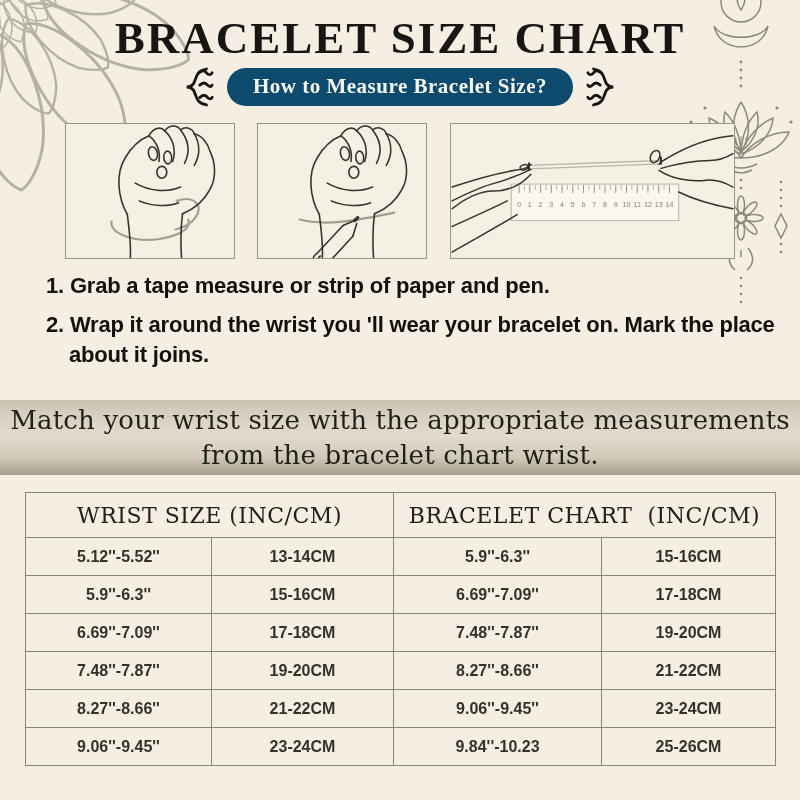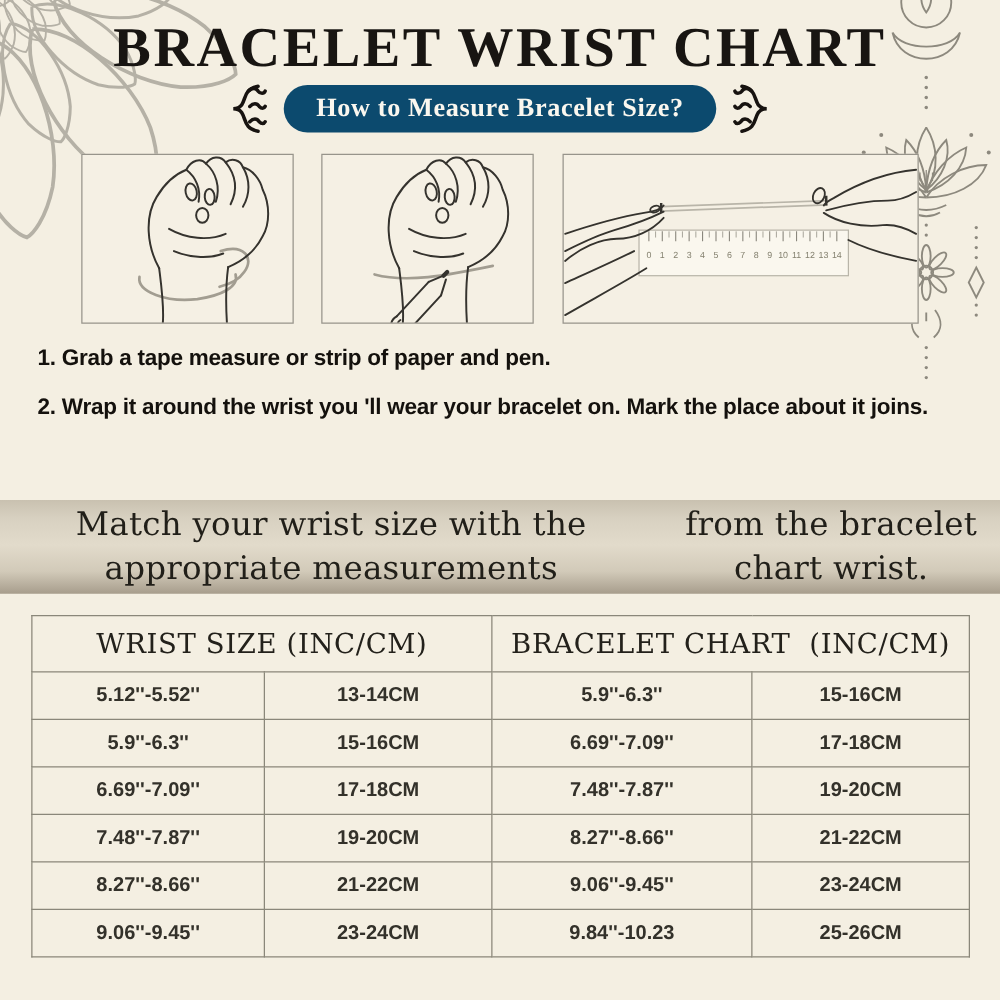--- a/index.html
+++ b/index.html
@@ -30,29 +30,29 @@
   .illus-box{
     position:absolute;top:123px;height:136px;border:1px solid #97948b;
     box-sizing:border-box;background:#f5f0e4;
   }
   .box1{left:65px;width:170px;}
   .box2{left:257px;width:170px;}
   .box3{left:450px;width:285px;}
 
   .steps{position:absolute;top:271px;left:30px;width:752px;}
   .step{
-    margin:0 0 9px 0;font-size:18px;font-weight:700;letter-spacing:-0.2px;
+    margin:0 0 9px 16px;font-size:22px;font-weight:700;letter-spacing:-0.2px;
     line-height:30px;color:#14110d;padding-left:23px;text-indent:-23px;
   }
   .step .n{display:inline;}
 
   .banner{
     position:absolute;top:400px;left:0;width:800px;height:75px;
     background:linear-gradient(180deg,#c9c1b0 0%,#d8d1c1 20%,#e2dbcb 48%,#d2cab9 76%,#a79d8c 100%);
-    display:flex;flex-direction:row;align-items:center;justify-content:center;
+    display:flex;flex-direction:column;align-items:center;justify-content:center;
     font-family:"DejaVu Serif","Liberation Serif",serif;font-size:26px;color:#211f19;
     line-height:35px;letter-spacing:0.2px;text-align:center;
   }
 
   table.size-table{
     position:absolute;top:492px;left:25px;width:750px;
     border-collapse:collapse;table-layout:fixed;
   }
   .size-table th,.size-table td{
     border:1px solid #8a877a;text-align:center;vertical-align:middle;
@@ -168,21 +168,21 @@
         <ellipse cx="0" cy="-13" rx="3.5" ry="9" transform="rotate(270)"></ellipse>
         <ellipse cx="0" cy="-13" rx="3.5" ry="9" transform="rotate(315)"></ellipse>
         <circle cx="0" cy="0" r="5.5"></circle>
       </g>
       <path d="M58,248 C52,256 52,264 59,270"></path>
       <path d="M72,248 C78,256 78,264 71,270"></path>
       <path d="M65,250 L65,257"></path>
     </g>
   </svg>
 
-  <h1 class="title">BRACELET WRIST CHART</h1>
+  <h1 class="title">BRACELET SIZE CHART</h1>
 
   <div class="pill-row">
     <svg width="34" height="46" viewBox="0 0 36 46" aria-hidden="true">
       <g stroke="#171310" stroke-width="3" fill="none" stroke-linecap="round">
         <path d="M28,4 C16,6 18,14 14,20 C12,22.5 9,23 7,23 C9,23 12,23.5 14,26 C18,32 16,40 28,42"></path>
         <path d="M20,8 C23,5 26,5 28,8 C30,10.5 33,10.5 34,8"></path>
         <path d="M21,21 C24,18 27,18 29,21 C31,23 33,23 34,21"></path>
         <path d="M21,34 C24,31 27,31 29,34 C31,36 33,36 34,34"></path>
       </g>
     </svg>

